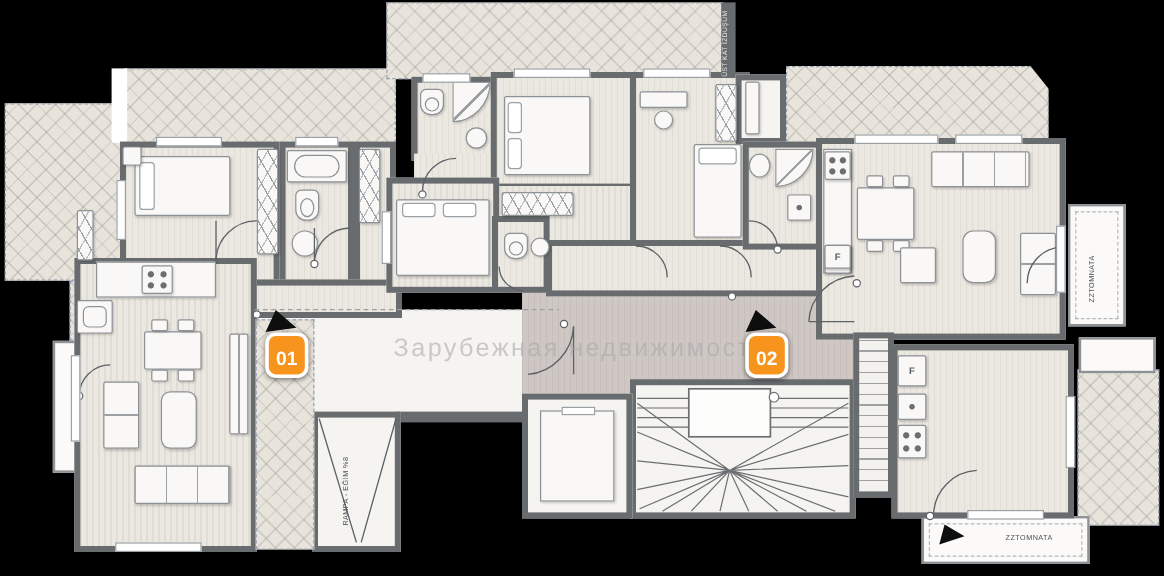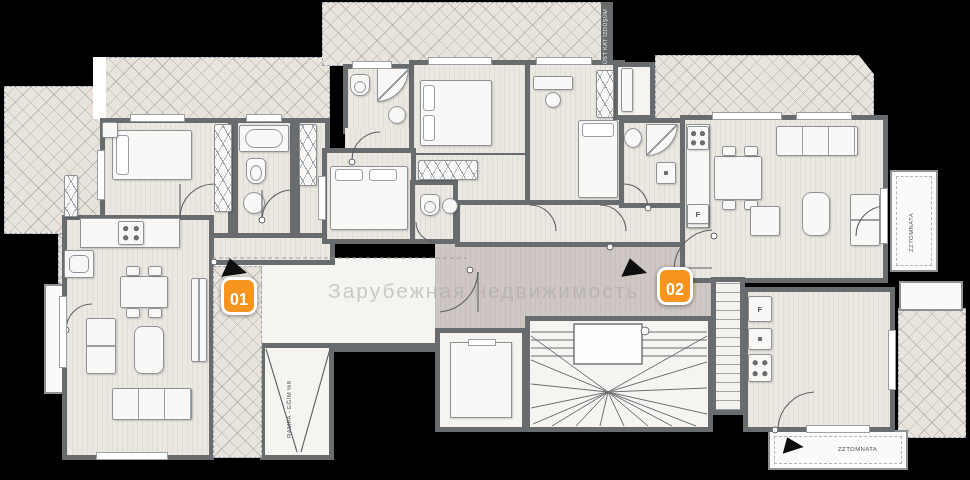--- a/index.html
+++ b/index.html
@@ -256,21 +256,21 @@
   <div class="win" style="left:97px;top:150px;width:8px;height:50px;"></div>
   <div class="win" style="left:352px;top:61px;width:40px;height:8px;"></div>
   <div class="win" style="left:888px;top:330px;width:8px;height:60px;"></div>
   <div class="win" style="left:468px;top:339px;width:28px;height:7px;"></div>
 
   <div class="wm-sub">Зарубежная недвижимость</div>
 
   <div class="tri" style="left:220px;top:258px;transform:rotate(-8deg);"></div>
   <div class="badge" style="left:221px;top:277px;">01</div>
   <div class="tri" style="left:620px;top:258px;transform:rotate(-8deg);"></div>
-  <div class="badge" style="left:621px;top:267px;margin-left:36px;">02</div>
+  <div class="badge" style="left:621px;top:277px;">02</div>
   <div class="tri" style="left:778px;top:435px;transform:rotate(-18deg) scale(0.85);"></div>
 
   <div class="tiny vert" style="left:602px;top:8px;height:56px;color:#e8e8e8;font-size:5.5px;">ÜST KAT İZDÜŞÜM</div>
   <div class="tiny vert" style="left:286px;top:358px;height:80px;">RAMPA - EĞİM %8</div>
   <div class="tiny vert" style="left:908px;top:192px;height:60px;">ZZTOMNATA</div>
   <div class="tiny" style="left:838px;top:446px;">ZZTOMNATA</div>
 
 </div>
 
 </body></html>

